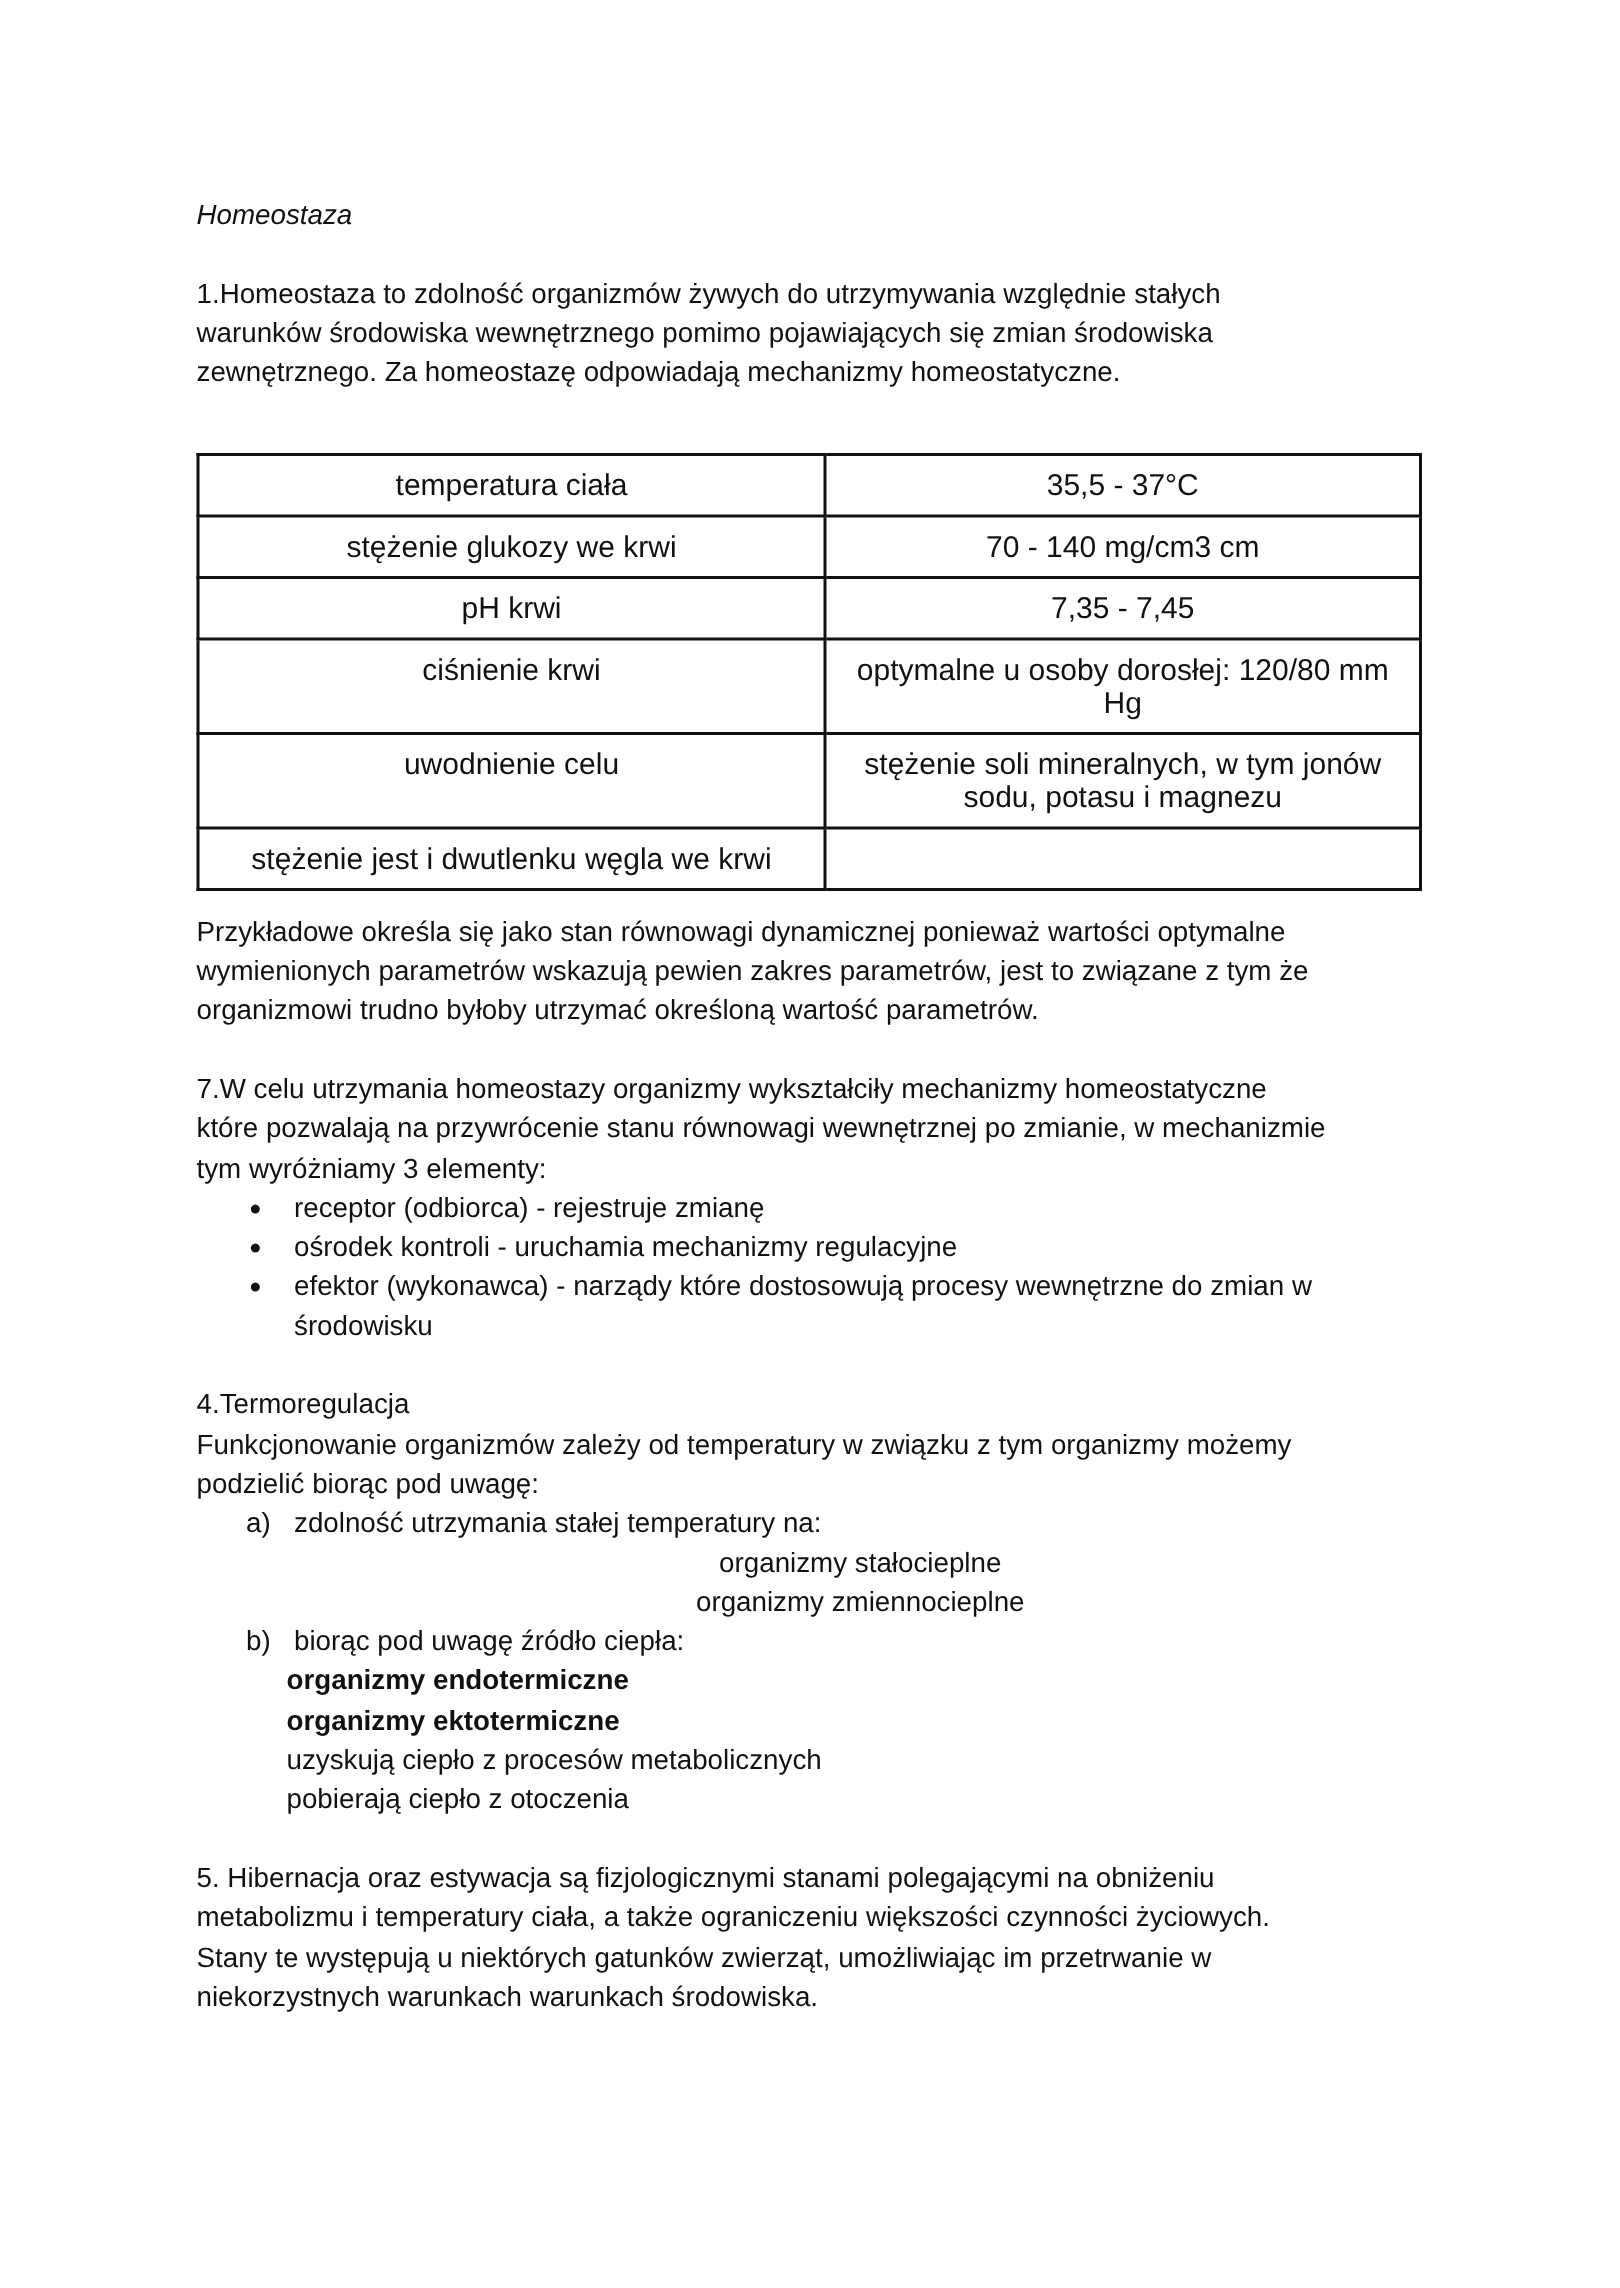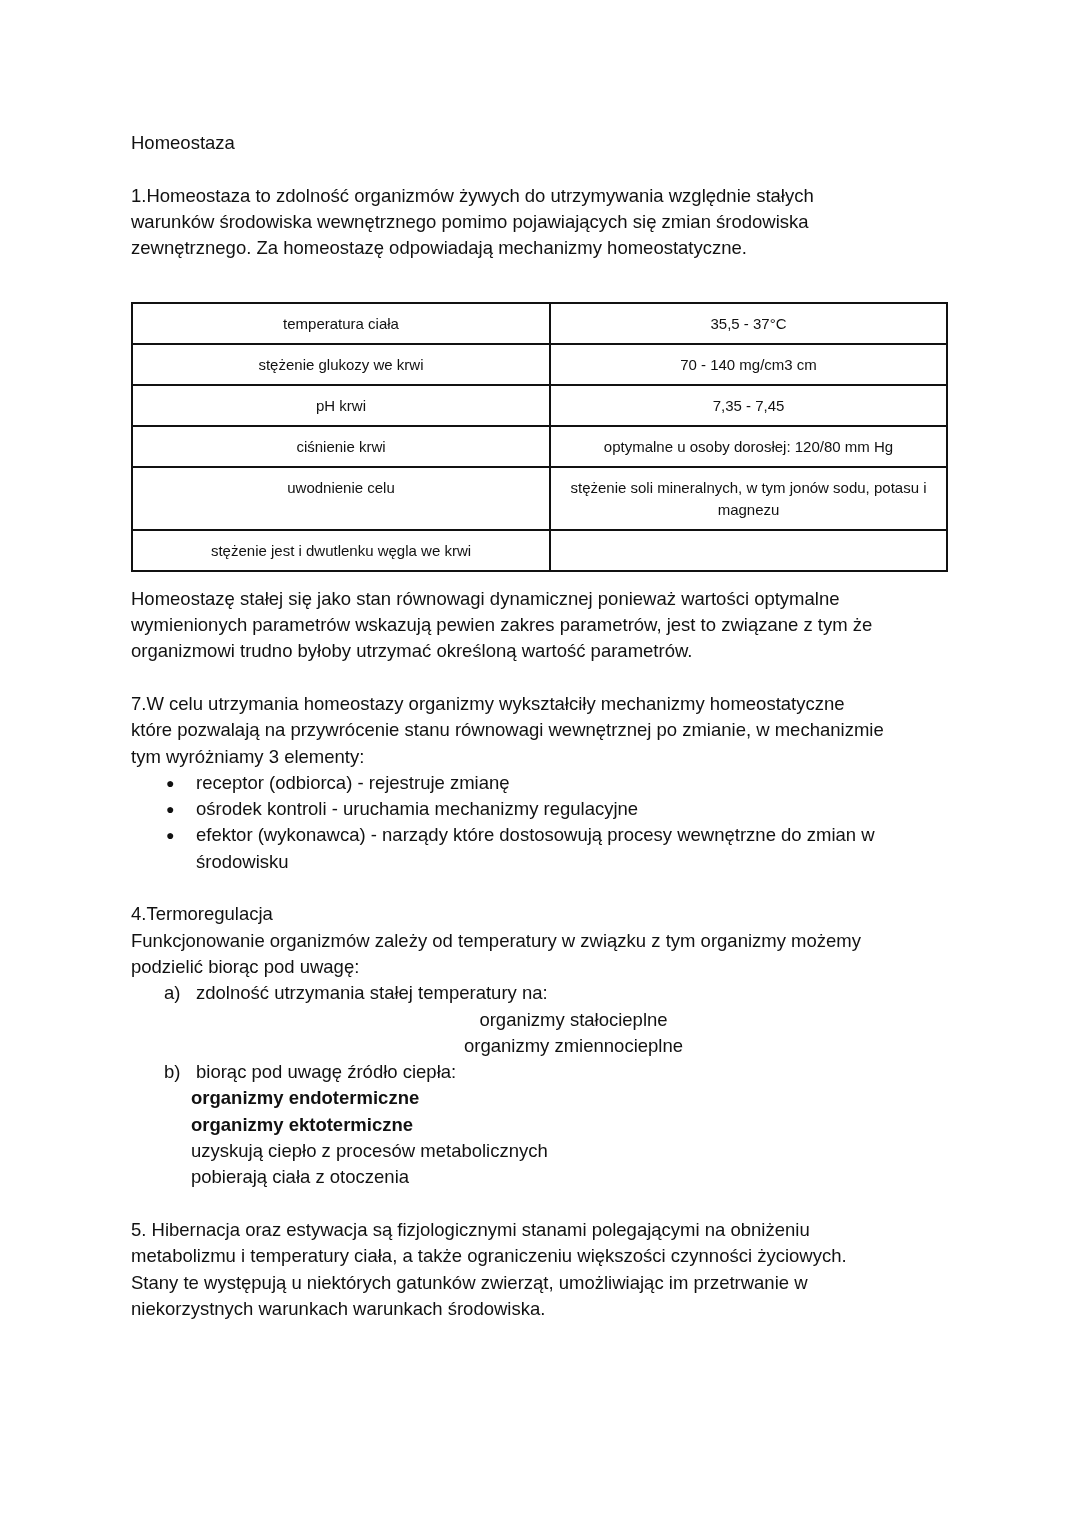--- a/index.html
+++ b/index.html
@@ -2,28 +2,28 @@
 <html><head>
 <meta charset="utf-8">
 <style>
   html, body { margin: 0; padding: 0; background: #ffffff; }
   body {
     width: 1080px; height: 1525px; position: relative; overflow: hidden;
     font-family: "Liberation Sans", sans-serif; color: #111; font-size: 18.5px;
   }
   .page { position: absolute; left: 131px; top: 130px; width: 820px; }
   .line { line-height: 26.3px; white-space: nowrap; }
-  .title { }
+  .title { font-style: italic; }
   .gap { height: 26.3px; }
   table {
     border-collapse: collapse; width: 817px; margin-top: 14px; margin-bottom: 14px;
   }
   td {
     border: 2.5px solid #111; text-align: center; vertical-align: top;
-    padding: 9px 6px 8px 6px; line-height: 22px; font-size: 15px;
+    padding: 9px 6px 8px 6px; line-height: 22px; font-size: 20px;
   }
   td.c1 { width: 404px; }
   .blist { list-style: none; margin: 0; padding: 0; }
   .blist li { position: relative; padding-left: 65px; line-height: 26.3px; }
   .blist li .bullet { position: absolute; left: 35px; top: 0; font-size: 14px; }
   .alist .item { position: relative; padding-left: 65px; line-height: 26.3px; white-space: nowrap; }
   .alist .item .marker { position: absolute; left: 33px; }
   .sub { padding-left: 65px; line-height: 26.3px; white-space: nowrap; text-align: center; }
   .sub2 { padding-left: 60px; line-height: 26.3px; white-space: nowrap; }
   .bold { font-weight: bold; }
@@ -67,21 +67,21 @@
         <td class="c1">uwodnienie celu</td>
         <td>stężenie soli mineralnych, w tym jonów sodu, potasu i magnezu</td>
       </tr>
       <tr>
         <td class="c1">stężenie jest i dwutlenku węgla we krwi</td>
         <td></td>
       </tr>
     </tbody>
       </table>
 
-    <div class="line">Homeostazę stałej się jako stan równowagi dynamicznej ponieważ wartości optymalne</div>
+    <div class="line">Przykładowe określa się jako stan równowagi dynamicznej ponieważ wartości optymalne</div>
     <div class="line">wymienionych parametrów wskazują pewien zakres parametrów, jest to związane z tym że</div>
     <div class="line">organizmowi trudno byłoby utrzymać określoną wartość parametrów.</div>
   </div>
   <div class="gap"></div>
 
   <div>
     <div class="line">7.W celu utrzymania homeostazy organizmy  wykształciły mechanizmy homeostatyczne</div>
     <div class="line">które pozwalają na przywrócenie stanu równowagi wewnętrznej po zmianie, w mechanizmie</div>
     <div class="line">tym wyróżniamy 3 elementy:</div>
     <ul class="blist">
@@ -112,21 +112,21 @@
       </div>
       <div class="sub">organizmy stałocieplne</div>
       <div class="sub">organizmy zmiennocieplne</div>
       <div class="item">
         <span class="marker">b)</span>
         <span>biorąc pod uwagę źródło ciepła:</span>
       </div>
       <div class="sub2 bold">organizmy endotermiczne</div>
       <div class="sub2 bold">organizmy ektotermiczne</div>
       <div class="sub2">uzyskują ciepło z procesów metabolicznych</div>
-      <div class="sub2">pobierają ciała z otoczenia</div>
+      <div class="sub2">pobierają ciepło z otoczenia</div>
     </div>
   </div>
   <div class="gap"></div>
 
   <div>
     <div class="line">5. Hibernacja oraz estywacja są fizjologicznymi stanami polegającymi na obniżeniu</div>
     <div class="line">metabolizmu i temperatury ciała, a także ograniczeniu większości czynności życiowych.</div>
     <div class="line">Stany te występują u niektórych gatunków zwierząt, umożliwiając im przetrwanie w</div>
     <div class="line">niekorzystnych warunkach warunkach środowiska.</div>
   </div>

